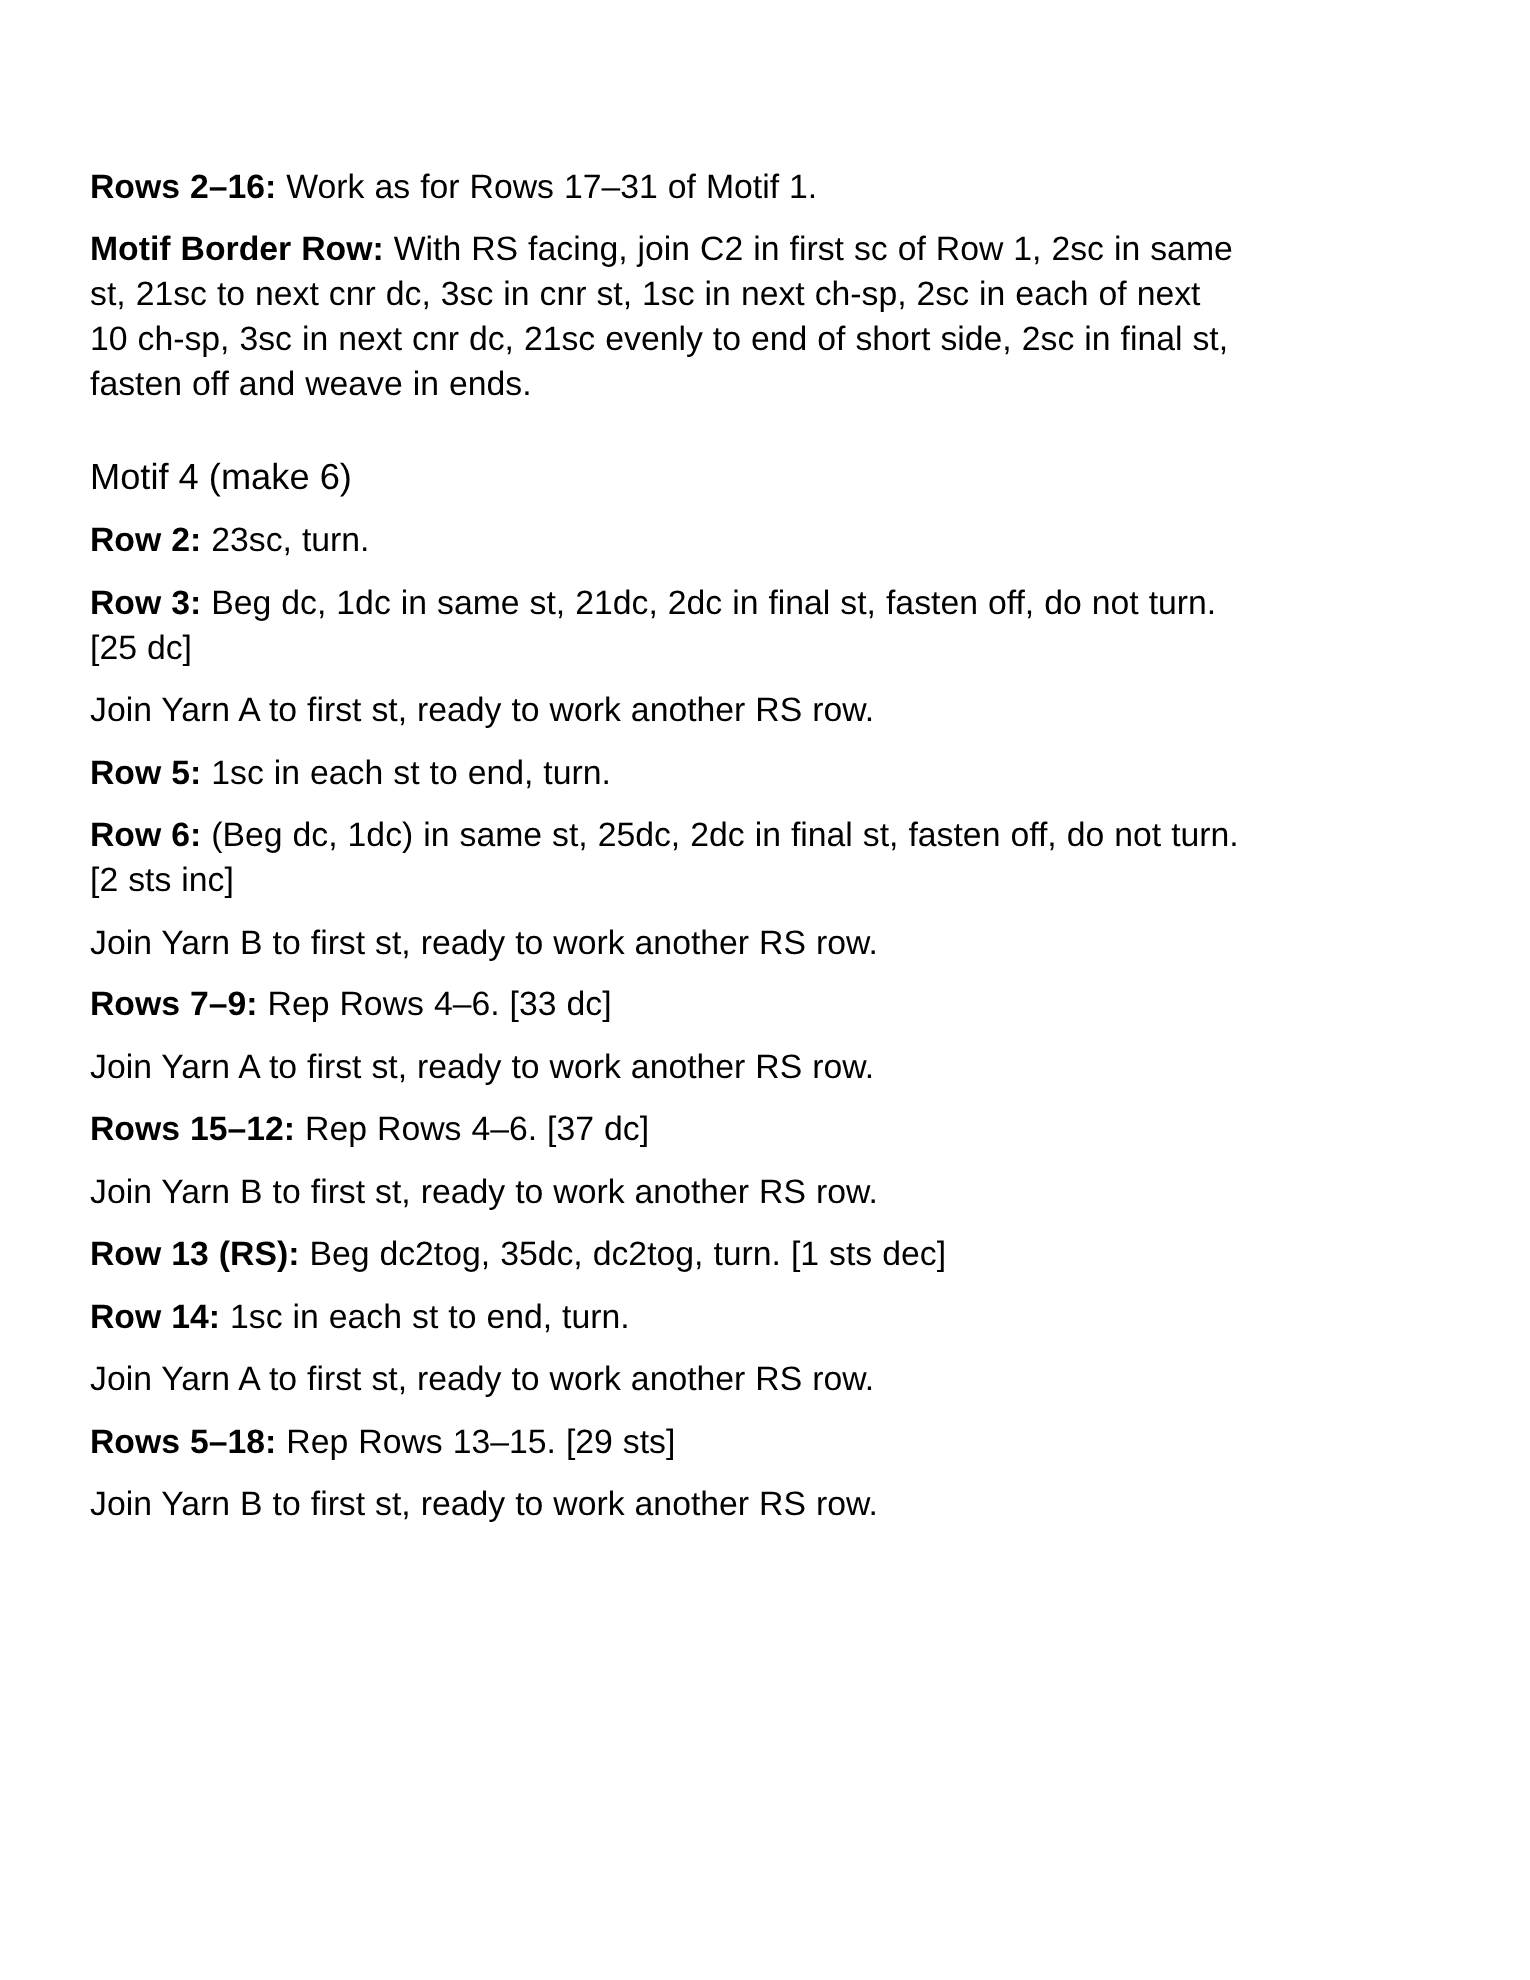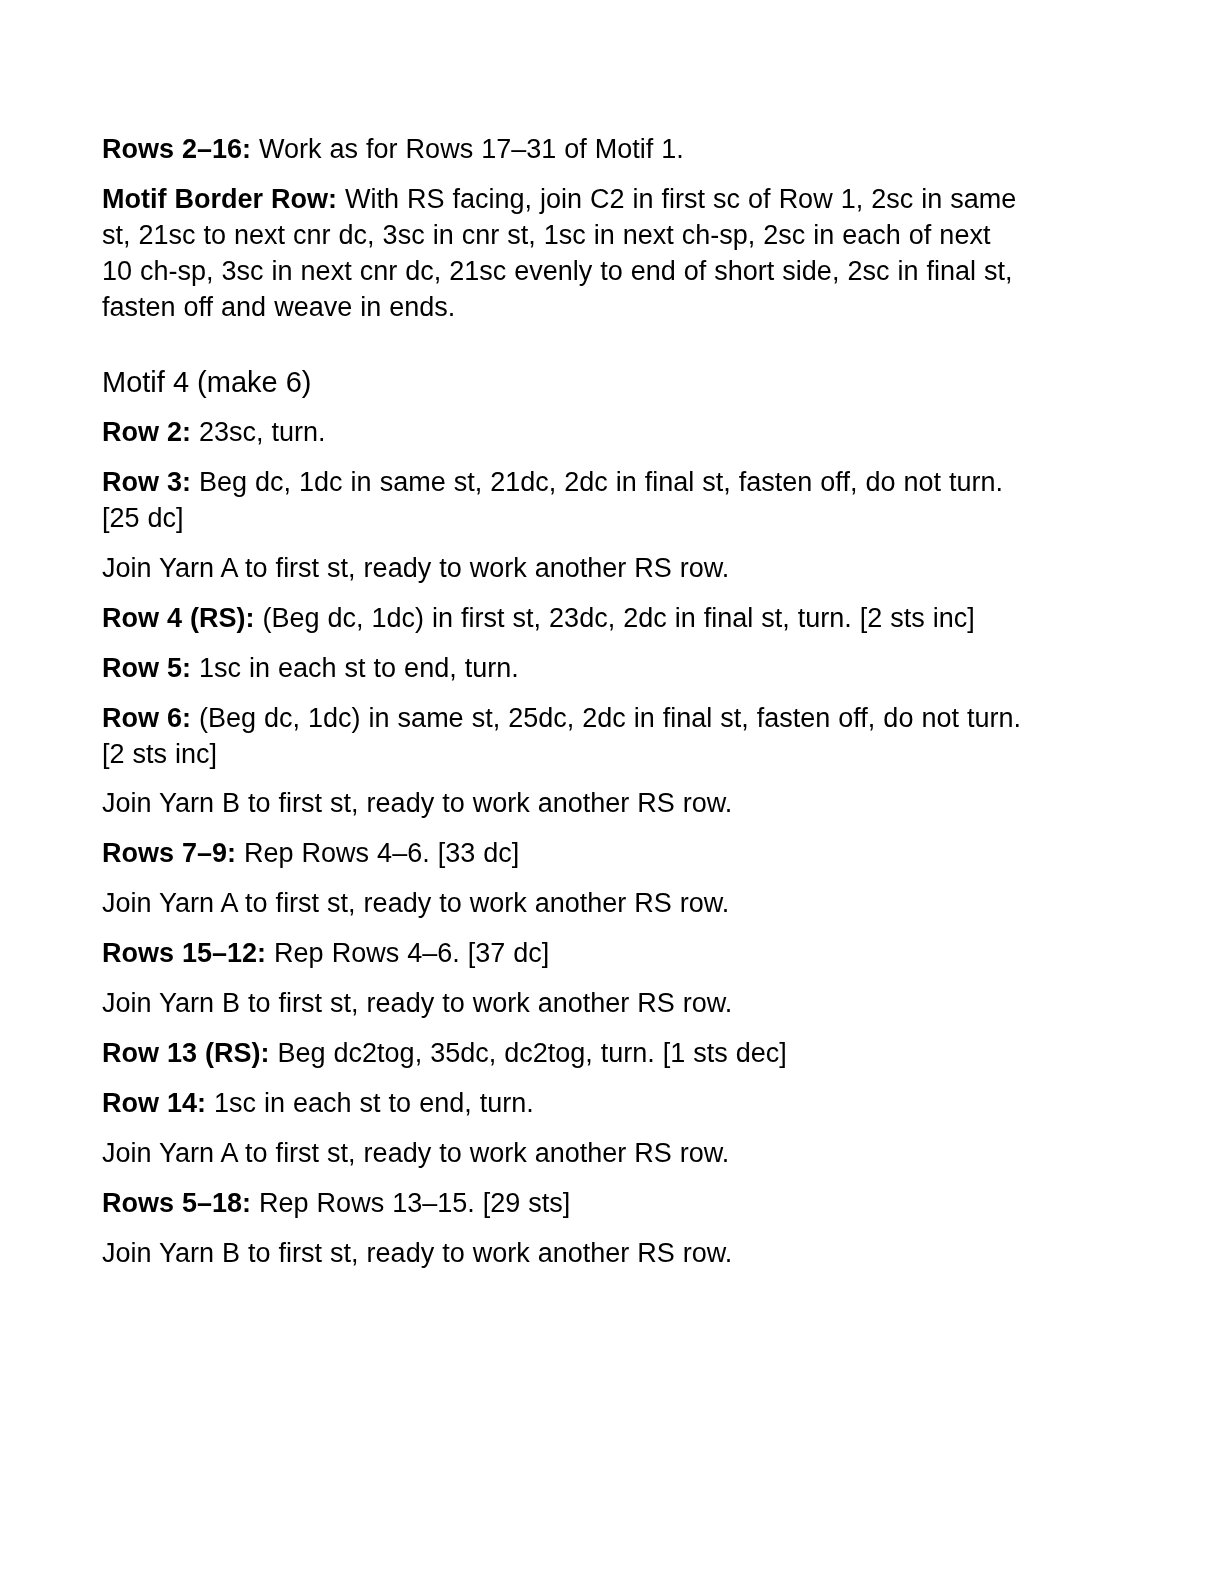--- a/index.html
+++ b/index.html
@@ -11,21 +11,21 @@
     width: 1224px;
     height: 1584px;
     font-family: "Liberation Sans", sans-serif;
     color: #000000;
   }
   .page {
     position: relative;
     width: 1224px;
     height: 1584px;
     box-sizing: border-box;
-    padding: 132px 150px 0 102px;
+    padding: 132px 150px 0 72px;
   }
   .doc-body {
     width: 924px;
   }
   p.para {
     margin: 0 0 14px 0;
     font-size: 27px;
     line-height: 1.33;
     text-align: left;
     word-spacing: 0.5px;
@@ -73,23 +73,20 @@
     </p>
 
     <p class="para">
       <span class="lead">Row 3:</span><span class="txt"> Beg dc, 1dc in same st, 21dc, 2dc in final st, fasten off, do not turn. [25 dc]</span>
     </p>
 
     <p class="para">
       <span class="txt">Join Yarn A to first st, ready to work another RS row.</span>
     </p>
 
-    <p class="para">
-      <span class="lead">Row 4 (RS):</span><span class="txt"> (Beg dc, 1dc) in first st, 23dc, 2dc in final st, turn. [2 sts inc]</span>
-    </p>
 
     <p class="para">
       <span class="lead">Row 5:</span><span class="txt"> 1sc in each st to end, turn.</span>
     </p>
 
     <p class="para">
       <span class="lead">Row 6:</span><span class="txt"> (Beg dc, 1dc) in same st, 25dc, 2dc in final st, fasten off, do not turn. [2 sts inc]</span>
     </p>
 
     <p class="para">

